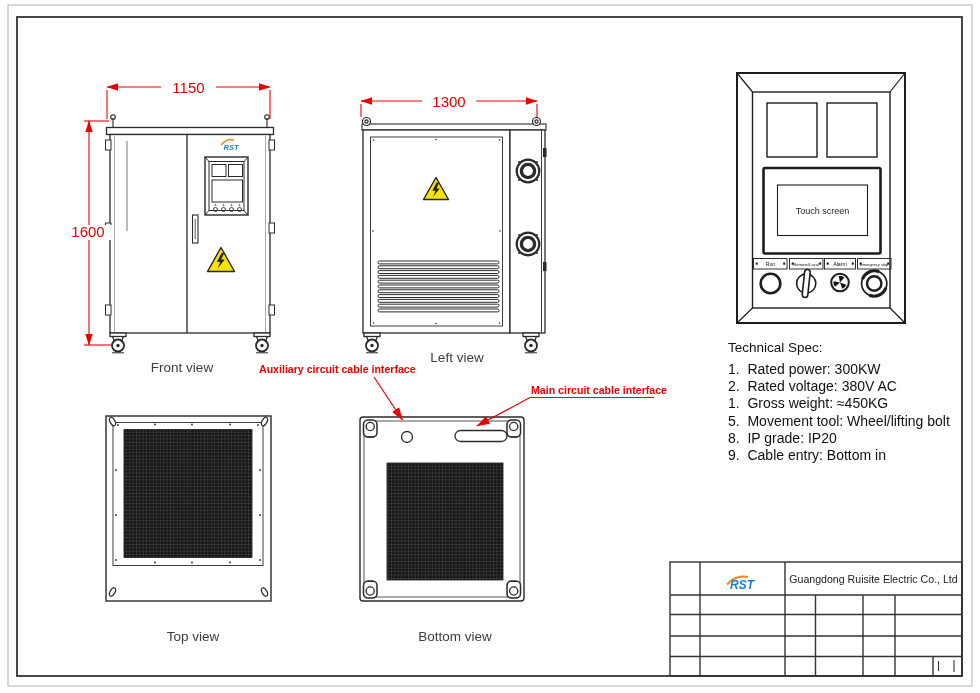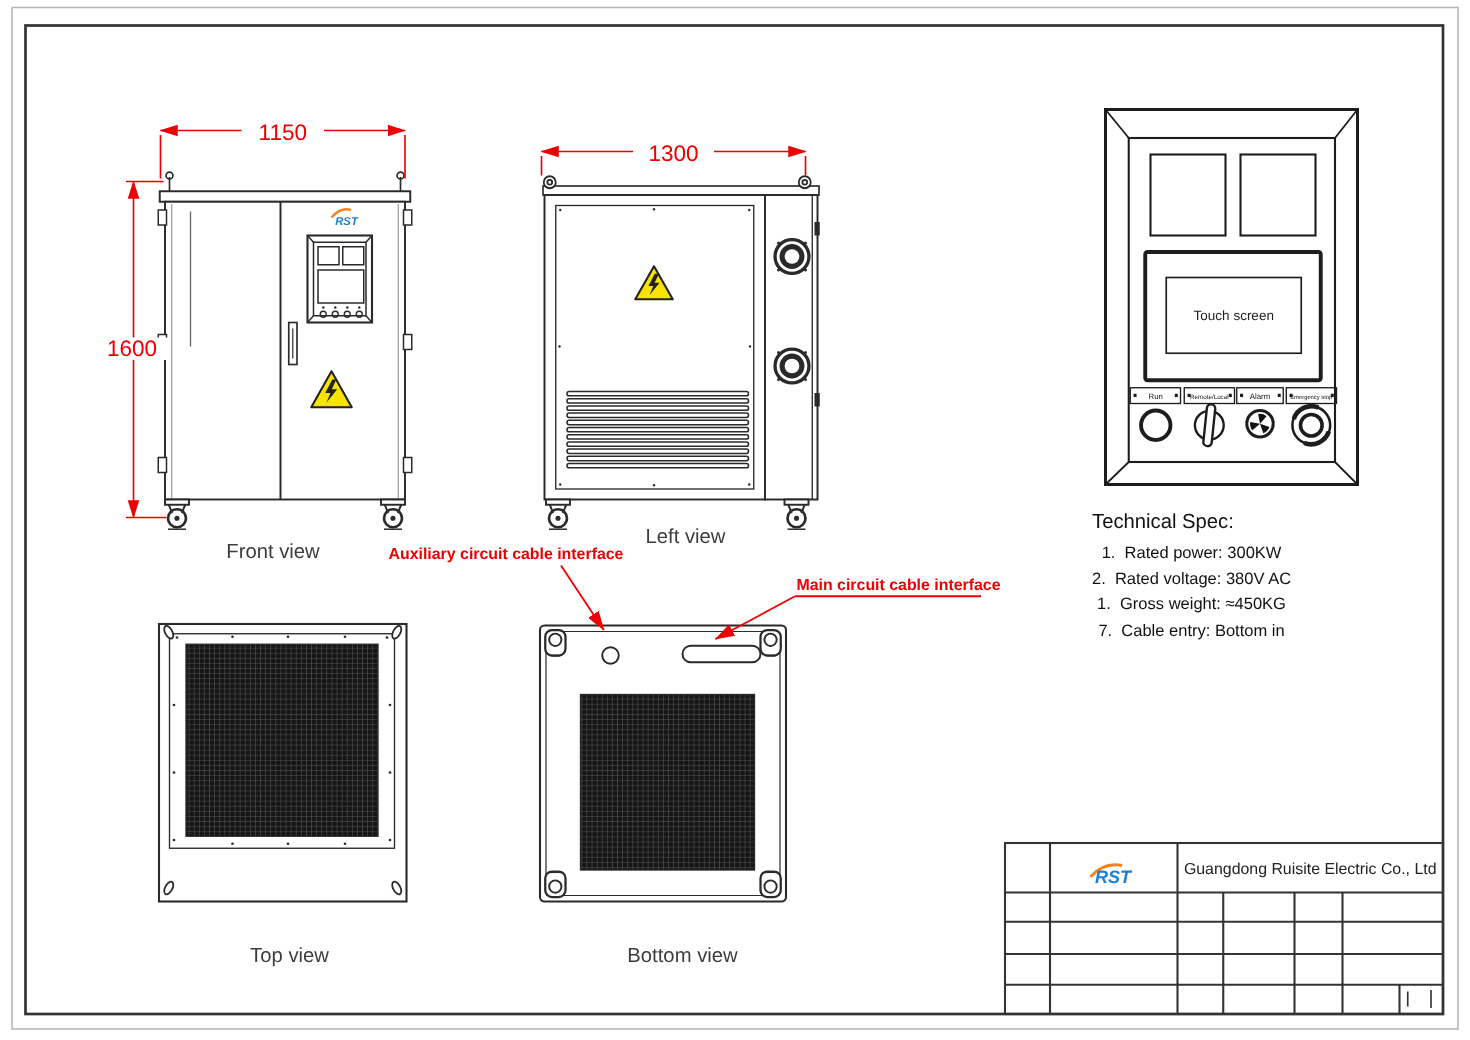--- a/index.html
+++ b/index.html
@@ -2,21 +2,21 @@
 <html><head>
 <meta charset="utf-8">
 <style>
   html,body{margin:0;padding:0;background:#fff;}
   .page{position:relative;width:980px;height:693px;background:#fff;overflow:hidden;
         font-family:"Liberation Sans",sans-serif;}
   svg{position:absolute;left:0;top:0;}
   svg text{font-family:"Liberation Sans",sans-serif;}
   .techspec{position:absolute;left:707px;top:340px;color:#111;margin-left:21px;}
   .ts-title{font-size:13.5px;line-height:15px;margin-bottom:6px;}
-  .ts-item{font-size:11px;line-height:17.2px;white-space:pre;text-align:center;}
+  .ts-item{font-size:14px;line-height:17.2px;white-space:pre;}
 </style>
 </head>
 <body>
 
 <div class="page">
 
 <svg width="980" height="693" viewBox="0 0 980 693">
   <defs>
     <marker id="ar" viewBox="0 0 10 10" refX="9.5" refY="5" markerWidth="11" markerHeight="11" orient="auto-start-reverse">
       <path d="M0,1.8 L10,5 L0,8.2 z" fill="#ee0000"></path>
@@ -341,16 +341,18 @@
     </g>
     <text x="873.5" y="582.5" font-size="10.6" fill="#222" text-anchor="middle" stroke="none">Guangdong Ruisite Electric Co., Ltd</text>
   </g>
 </svg>
 
 <div class="techspec">
   <div class="ts-title">Technical Spec:</div>
   <div class="ts-item">1.  Rated power: 300KW</div>
   <div class="ts-item">2.  Rated voltage: 380V AC</div>
   <div class="ts-item">1.  Gross weight: ≈450KG</div>
-  <div class="ts-item">7.  Cable entry: Bottom in</div>
+  <div class="ts-item">5.  Movement tool: Wheel/lifting bolt</div>
+  <div class="ts-item">8.  IP grade: IP20</div>
+  <div class="ts-item">9.  Cable entry: Bottom in</div>
 </div>
 
 </div>
 
 </body></html>

